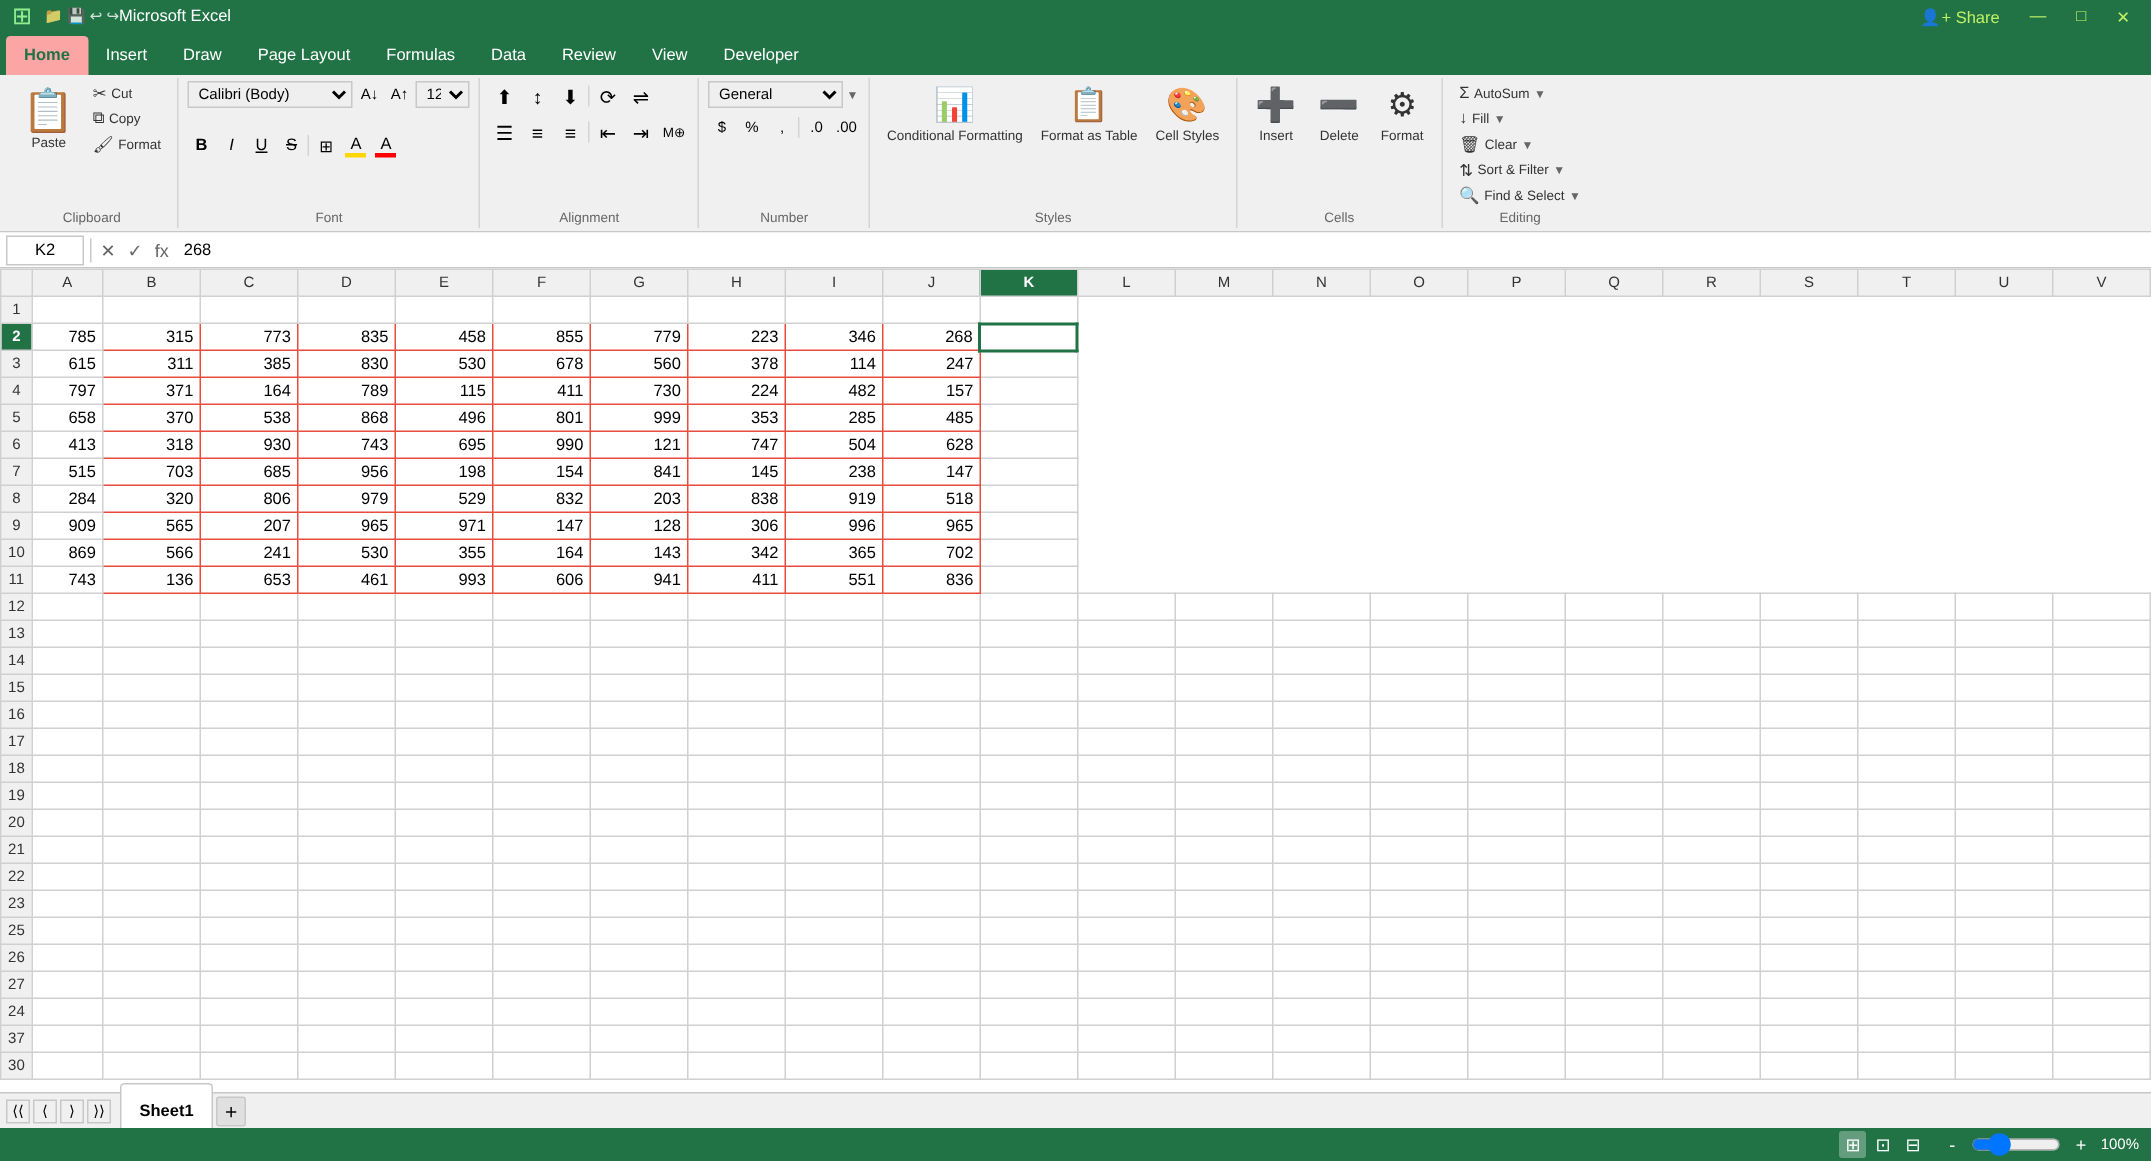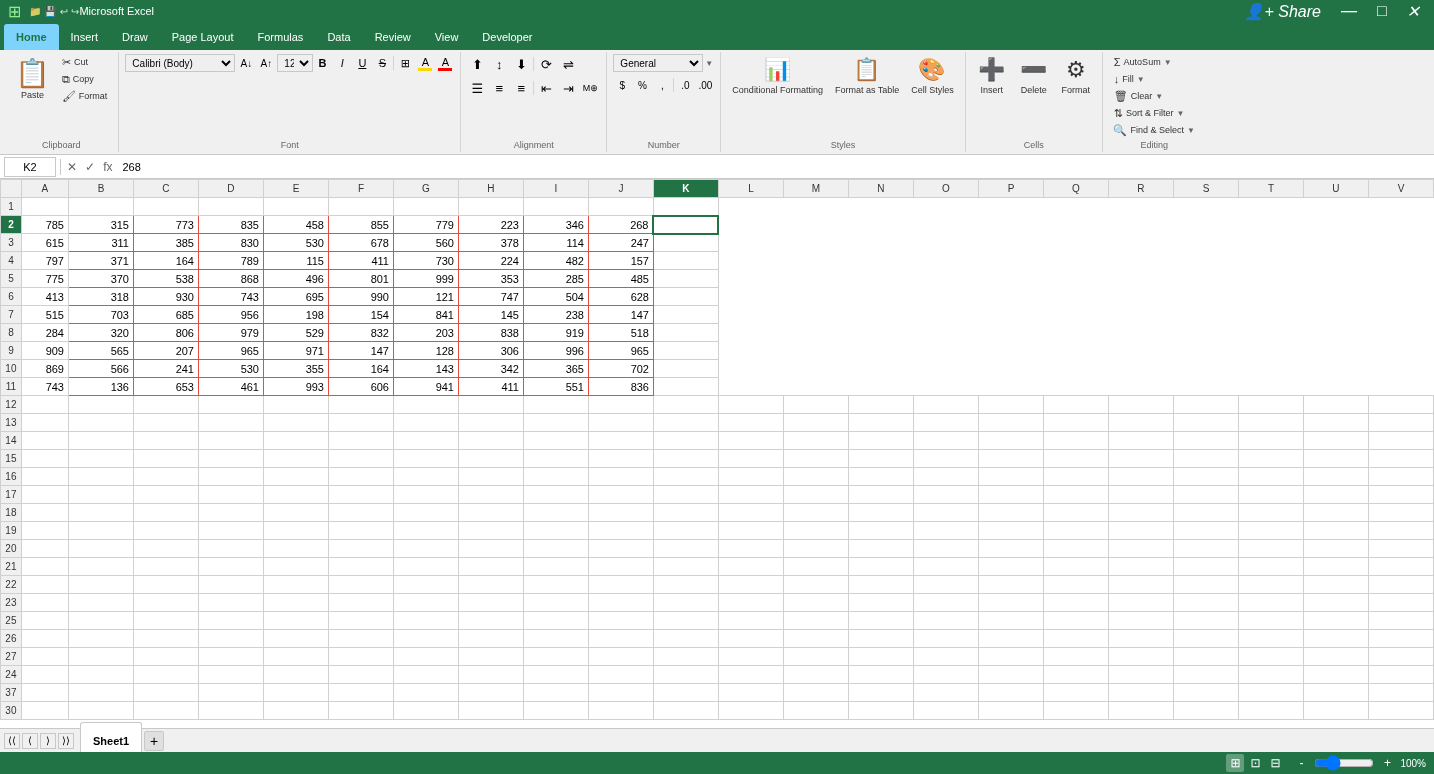--- a/index.html
+++ b/index.html
@@ -10,42 +10,42 @@
       background: #217346;
       color: white;
       height: 22px;
       display: flex;
       align-items: center;
       justify-content: space-between;
       padding: 0 8px;
       font-size: 11px;
     }
     .title-bar-title { flex: 1; text-align: left; }
-    .title-bar-btn { background: none; border: none; color: #ffffff; cursor: pointer; font-size: 16px; padding: 0 6px; font-style: italic; }
+    .title-bar-btn { background: none; border: none; color: #bef264; cursor: pointer; font-size: 11px; padding: 0 6px; }
 
     
     .ribbon-tabs {
       background: #217346;
       display: flex;
       align-items: flex-end;
       padding: 0 4px;
       height: 28px;
     }
     .ribbon-tab {
       padding: 4px 12px;
       color: white;
       cursor: pointer;
       font-size: 11px;
       border-radius: 3px 3px 0 0;
       height: 26px;
       display: flex;
       align-items: center;
     }
     .ribbon-tab.active {
-      background: #7dd3fc;
+      background: #fca5a5;
       color: #217346;
       font-weight: 600;
     }
 
     
     .ribbon {
       background: #f0f0f0;
       border-bottom: 1px solid #c8c8c8;
       display: flex;
       align-items: stretch;
@@ -409,21 +409,21 @@
           <button class="small-rb-btn">
             <span class="s-icon">🖌</span>
             <span>Format</span>
           </button>
         </div>
       </div>
       <div class="ribbon-group-label">Clipboard</div>
     </div>
 
     <div class="ribbon-group">
-      <div class="ribbon-group-content" style="flex-direction:row; gap:0;">
+      <div class="ribbon-group-content" style="flex-direction:column; gap:14px;">
         <div class="font-group-row">
           <select class="font-select">
             <option>Calibri (Body)</option>
           </select>
           <button class="font-btn" style="font-size:10px;">A↓</button>
           <button class="font-btn" style="font-size:10px;">A↑</button>
           <select class="size-select">
             <option>12</option>
           </select>
         </div>
@@ -661,21 +661,21 @@
               <td class="cell in-range">115</td>
               <td class="cell in-range">411</td>
               <td class="cell in-range">730</td>
               <td class="cell in-range">224</td>
               <td class="cell in-range">482</td>
               <td class="cell in-range">157</td>
               <td class="cell"></td>
             </tr>
             <tr>
               <td class="row-header">5</td>
-              <td class="cell">775</td>
+              <td class="cell">658</td>
               <td class="cell in-range">370</td>
               <td class="cell in-range">538</td>
               <td class="cell in-range">868</td>
               <td class="cell in-range">496</td>
               <td class="cell in-range">801</td>
               <td class="cell in-range">999</td>
               <td class="cell in-range">353</td>
               <td class="cell in-range">285</td>
               <td class="cell in-range">485</td>
               <td class="cell"></td>

